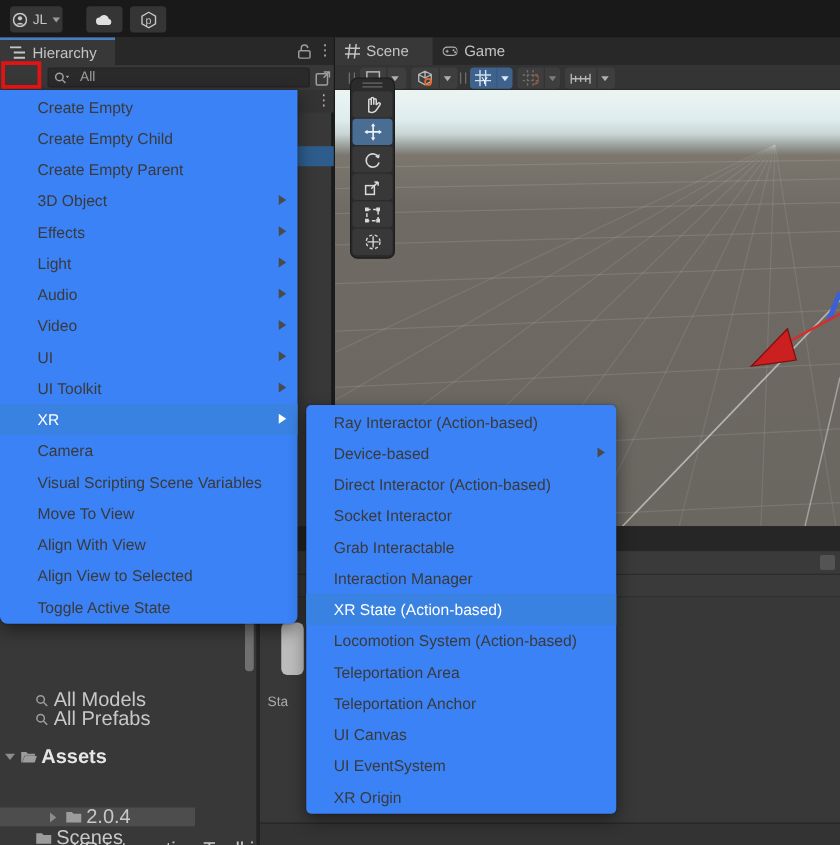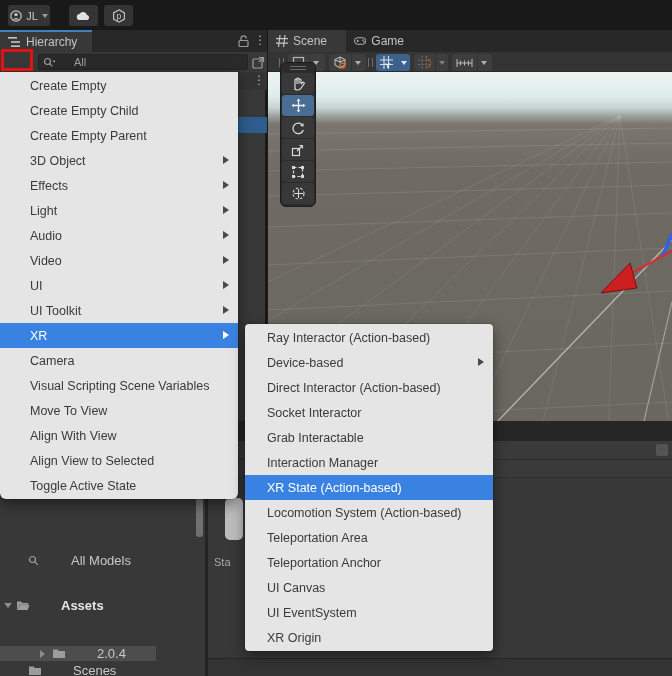--- a/index.html
+++ b/index.html
@@ -14,21 +14,21 @@
   
   .tabbar{position:absolute;height:22px;background:#282828;padding-left:13px;}
   .tab{position:absolute;top:0;height:22px;display:flex;align-items:center;gap:5px;
        color:#c4c4c4;font-size:12px;padding:0 8px;}
   .tab.active{background:#383838;border-top:2px solid #4480c0;}
 
   
   .hier-panel{position:absolute;left:0;top:30px;width:267px;height:391px;background:#383838;border-right:2px solid #191919;}
   .hier-toolbar{position:absolute;left:0;top:22px;width:267px;height:20px;background:#383838;}
   .search-field{position:absolute;left:38px;top:2px;width:210px;height:16px;background:#2a2a2a;
-        border:1px solid #232323;border-radius:2px;display:flex;align-items:center;gap:19px;padding:0 4px;
+        border:1px solid #232323;border-radius:2px;display:flex;align-items:center;gap:9px;padding:0 4px;
         color:#9e9e9e;font-size:11px;}
   .scene-header-row{position:absolute;left:0;top:42px;width:267px;height:18px;background:#333333;}
   .hier-sel-row{position:absolute;left:0;top:87px;width:267px;height:16px;background:#2e5d8d;}
   .kebab{color:#b4b4b4;font-size:12px;line-height:10px;}
   .redbox{position:absolute;left:1px;top:49px;width:32px;height:22px;border:3px solid #e31313;z-index:60;pointer-events:none;}
   .plusbtn{position:absolute;left:5px;top:52px;width:26px;height:18px;display:flex;align-items:center;gap:3px;color:#cccccc;}
 
   
   .scene-panel{position:absolute;left:268px;top:30px;width:404px;height:391px;background:#282828;}
   .viewport{position:absolute;left:0;top:22px;width:404px;height:369px;overflow:hidden;
@@ -49,36 +49,36 @@
   .tool-btn.sel{background:#4a6d94;}
 
   
   .proj-panel{position:absolute;left:0;top:421px;width:672px;height:255px;background:#383838;}
   .proj-tabstrip{position:absolute;left:0;top:0;width:672px;height:20px;background:#262626;}
   .proj-toolbar{position:absolute;left:0;top:20px;width:672px;height:19px;background:#3a3a3a;border-bottom:1px solid #2c2c2c;}
   .proj-crumbrow{position:absolute;left:0;top:39px;width:672px;height:18px;background:#3a3a3a;border-bottom:1px solid #2f2f2f;
       color:#b0b0b0;font-size:11px;}
   .proj-mini-btn{position:absolute;right:4px;top:3px;width:12px;height:12px;background:#545454;border-radius:2px;}
   .tree{position:absolute;left:0;top:57px;width:205px;bottom:0;background:#383838;overflow:hidden;}
-  .trow{position:absolute;left:0;width:205px;height:15px;display:flex;align-items:center;color:#c8c8c8;font-size:13px;padding-left:28px;}
+  .trow{position:absolute;left:0;width:205px;height:15px;display:flex;align-items:center;color:#c8c8c8;font-size:16px;}
   .trow .lbl{white-space:nowrap;}
   .trow.bold .lbl{font-weight:bold;color:#e6e6e6;}
   .trow.sel{background:#4d4d4d;width:156px;}
   .tri-closed{width:0;height:0;border-top:4px solid transparent;border-bottom:4px solid transparent;border-left:5px solid #8d8d8d;position:absolute;}
   .tri-open{width:0;height:0;border-left:4px solid transparent;border-right:4px solid transparent;border-top:5px solid #8d8d8d;position:absolute;top:5px;}
   .t-ico{position:absolute;top:2px;}
   .vdiv{position:absolute;left:205px;top:57px;width:3px;bottom:0;background:#242424;}
   .rpane{position:absolute;left:208px;top:57px;right:0;bottom:0;background:#383838;}
   .scrollthumb{position:absolute;left:196px;top:76px;width:7px;height:40px;background:#707070;border-radius:3px;}
   .asset-pill{position:absolute;left:17px;top:20px;width:18px;height:42px;background:#bcbcbc;border-radius:5px;}
   .asset-lbl{position:absolute;left:6px;top:78px;color:#a8a8a8;font-size:11px;}
   .rpane-bottom{position:absolute;left:0;right:0;bottom:0;height:18px;background:#333333;border-top:1px solid #262626;}
 
   
-  .menu{position:absolute;background:#e5e5e5;box-shadow:0 5px 14px rgba(0,0,0,.45),0 0 0 1px rgba(0,0,0,.10);z-index:50;text-align:center;}
+  .menu{position:absolute;background:#3b82f6;box-shadow:0 5px 14px rgba(0,0,0,.45),0 0 0 1px rgba(0,0,0,.10);z-index:50;text-align:center;}
   .menu.main{left:0;top:72px;width:238px;border-radius:0 0 6px 6px;padding:1px 0;}
   .menu.sub{left:245px;top:324px;width:248px;border-radius:4px;padding:1px 0;}
   .mi{position:relative;height:25px;display:flex;align-items:center;padding-left:30px;
       color:#3a3a3a;font-size:12.5px;}
   .menu.sub .mi{padding-left:22px;}
   .mi.hl{background:#3a82e2;color:#ffffff;}
   .mi .arr{position:absolute;right:9px;top:8px;width:0;height:0;
       border-top:4.5px solid transparent;border-bottom:4.5px solid transparent;border-left:6px solid #4a4a4a;}
   .mi.hl .arr{border-left-color:#ffffff;}
 
@@ -328,20 +328,27 @@
 
     <div class="tree">
 
       <div class="trow" style="top:75px;">
         <svg class="t-ico" style="left:28px;" width="12" height="11" viewBox="0 0 12 11">
           <circle cx="4.5" cy="4.5" r="3" fill="none" stroke="#9e9e9e" stroke-width="1.2"></circle>
           <line x1="6.8" y1="6.8" x2="9.8" y2="9.8" stroke="#9e9e9e" stroke-width="1.2"></line>
         </svg>
         <span class="lbl" style="margin-left:43px;">All Models</span>
       </div>
+      <div class="trow" style="top:90px;">
+        <svg class="t-ico" style="left:28px;" width="12" height="11" viewBox="0 0 12 11">
+          <circle cx="4.5" cy="4.5" r="3" fill="none" stroke="#9e9e9e" stroke-width="1.2"></circle>
+          <line x1="6.8" y1="6.8" x2="9.8" y2="9.8" stroke="#9e9e9e" stroke-width="1.2"></line>
+        </svg>
+        <span class="lbl" style="margin-left:43px;">All Prefabs</span>
+      </div>
 
       <div class="trow bold" style="top:120px;">
         <span class="tri-open" style="left:4px;"></span>
         <svg class="t-ico" style="left:16px;" width="14" height="11" viewBox="0 0 14 11">
           <path d="M1 1.5 h4 l1.3 1.5 H12 v1.5 H3.5 L1.8 10 H1z M3.8 4.8 H13.5 L11.8 10 H2z" fill="#9c9c9c"></path>
         </svg>
         <span class="lbl" style="margin-left:33px;">Assets</span>
       </div>
 
 

